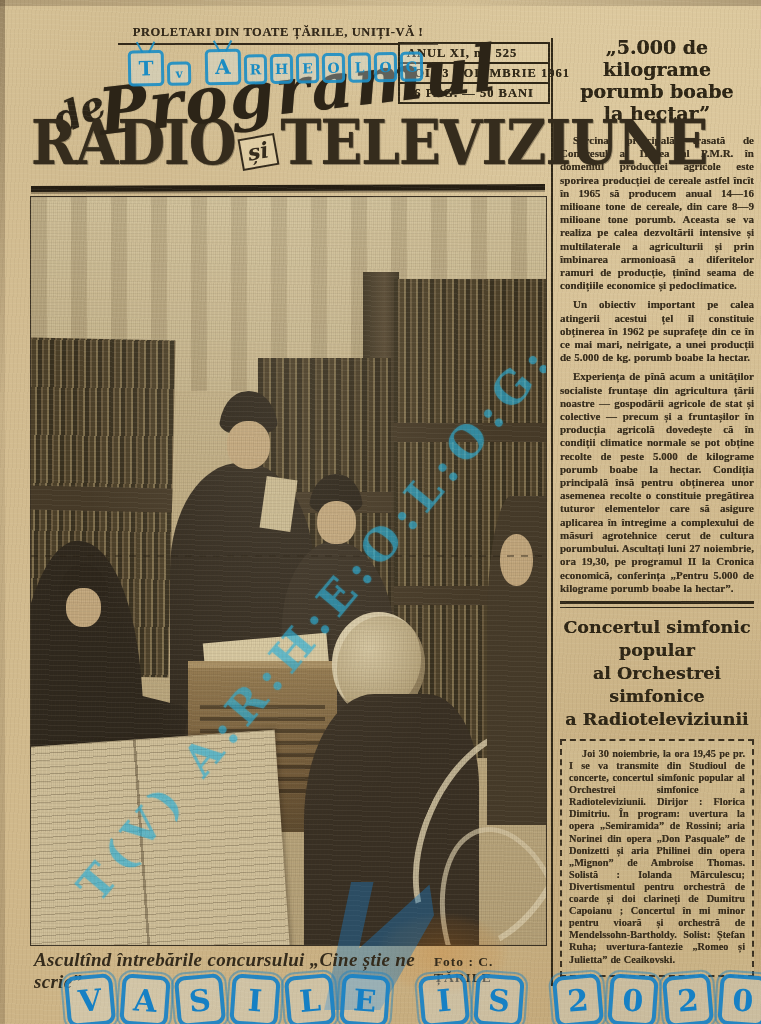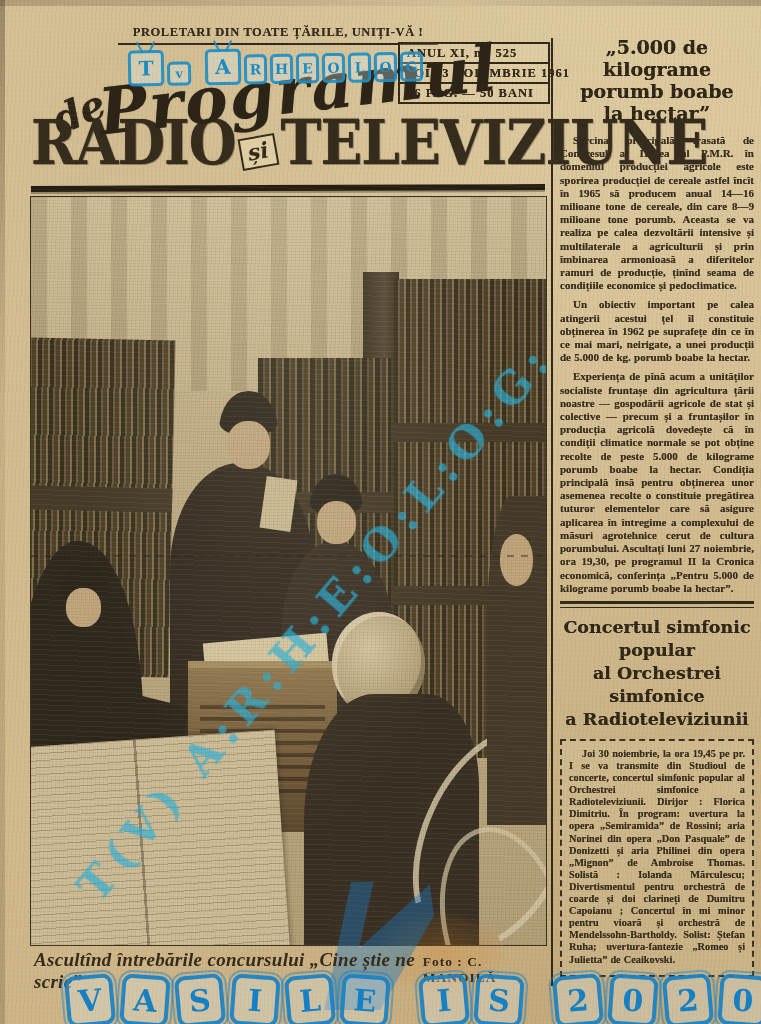--- a/index.html
+++ b/index.html
@@ -228,21 +228,21 @@
     <div class="crease"></div>
     <div class="ph-grain"></div>
     <div class="wm-diag">T(V) A:R:H:E:O:L:O:G: 2:0</div>
   </div>
 
   <div class="stamp"></div>
   <div class="blue-logo"></div>
 
   <div class="caption-row">
     <span class="caption">Ascultînd întrebările concursului „Cine știe ne scrie”</span>
-    <span class="credit">Foto : C. MANOILĂ</span>
+    <span class="credit">Foto : C. ȚĂRILE</span>
   </div>
 
   <div class="wm-bottom">
     <span class="vw-box">V</span>
     <span class="vw-box">A</span>
     <span class="vw-box">S</span>
     <span class="vw-box">I</span>
     <span class="vw-box">L</span>
     <span class="vw-box">E</span>
     <span class="vw-box sp">I</span>

